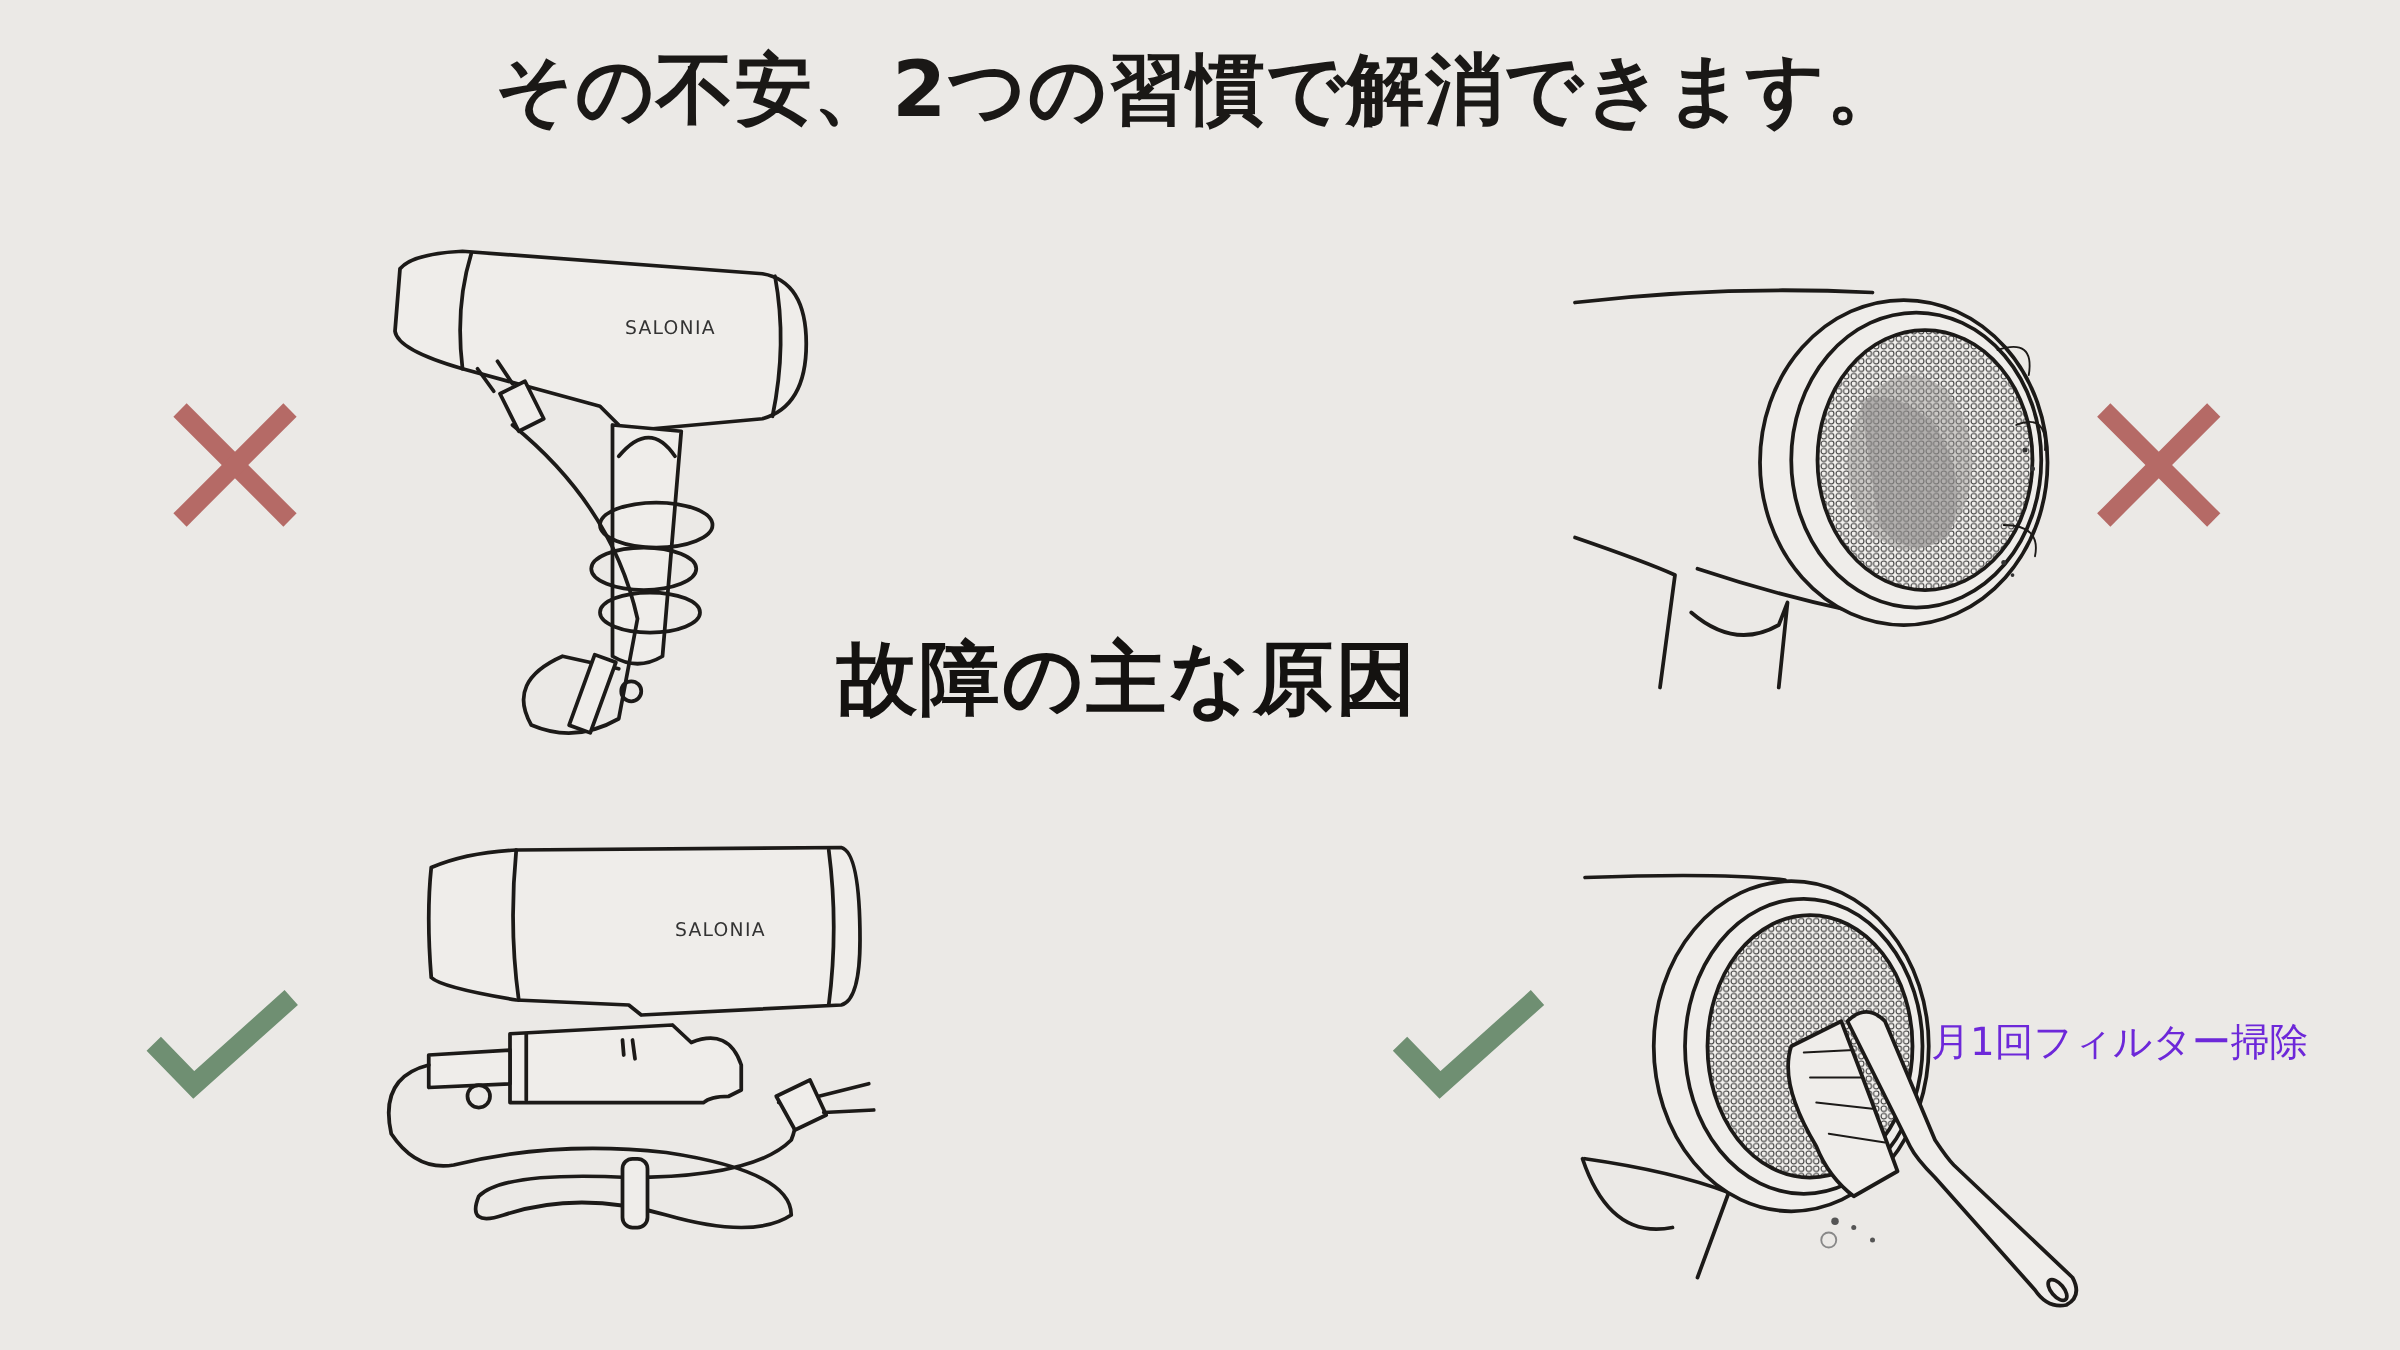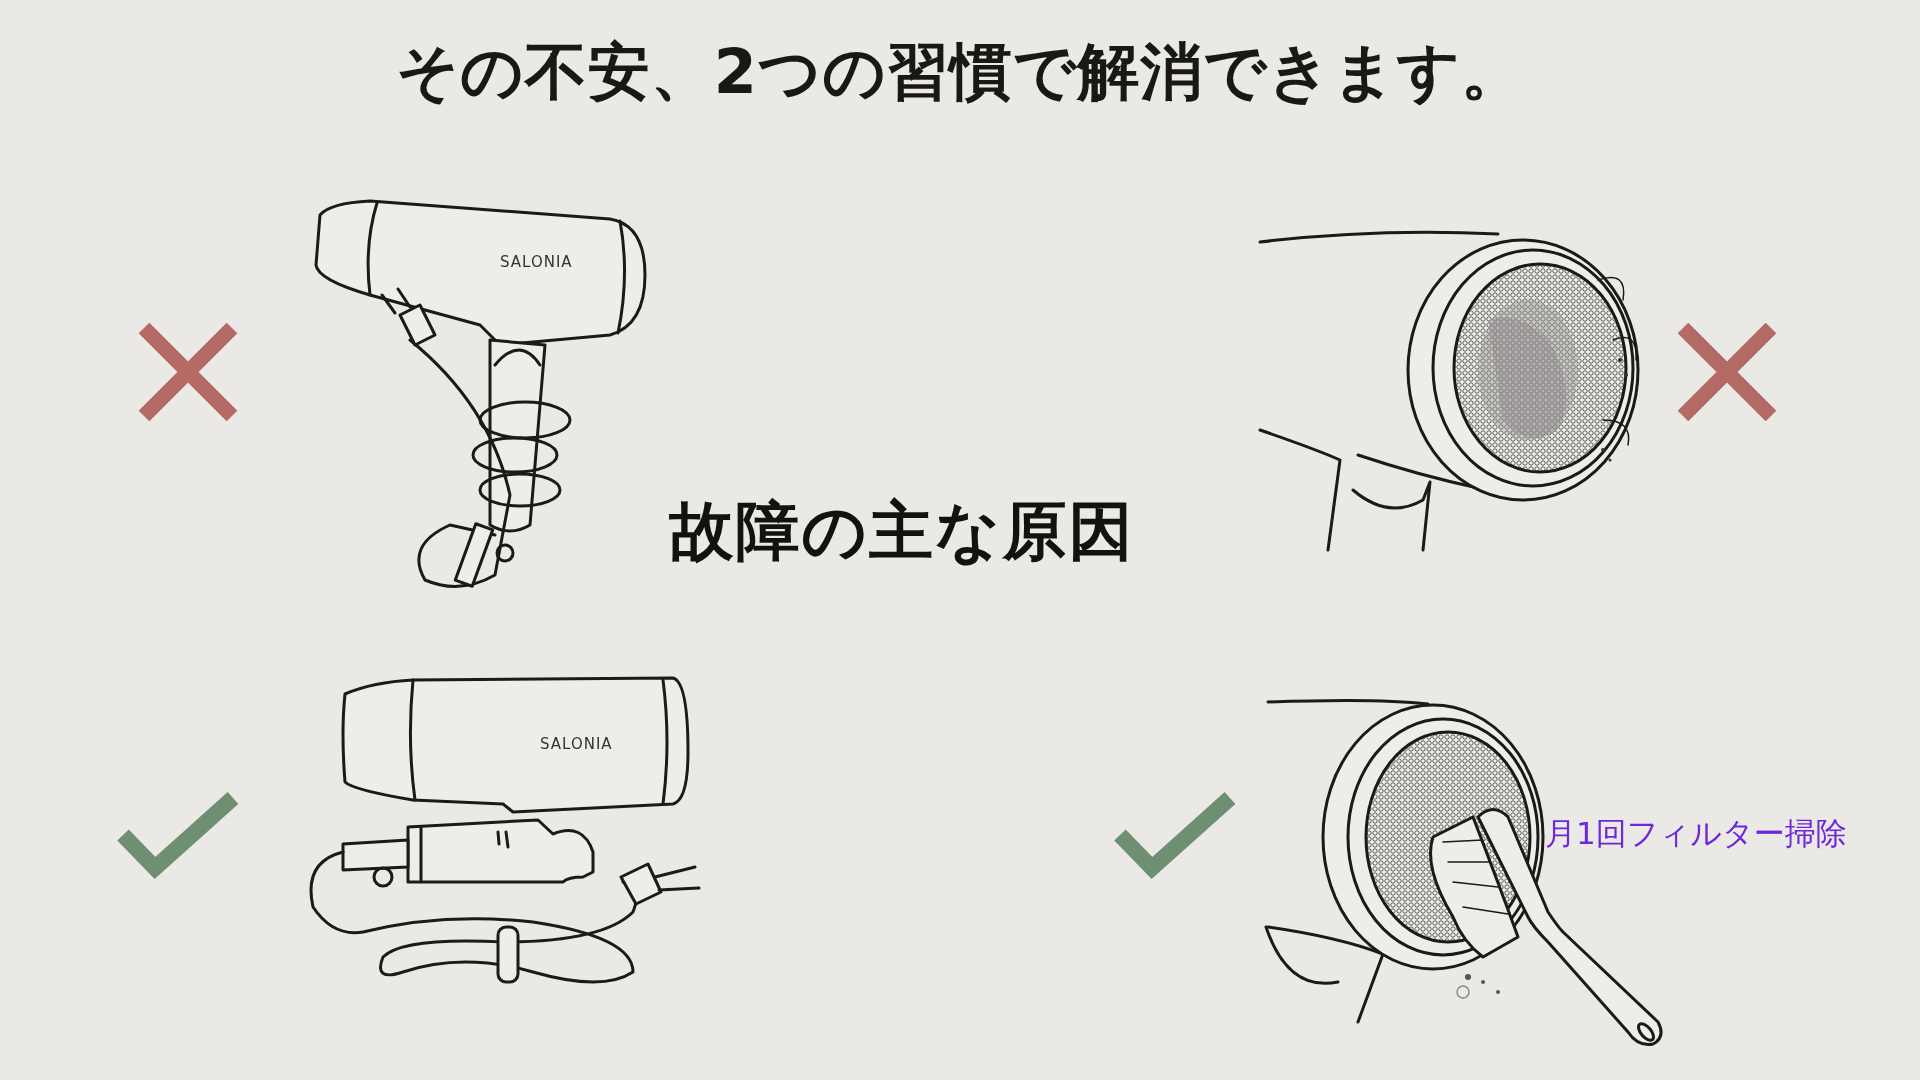--- a/index.html
+++ b/index.html
@@ -1,19 +1,19 @@
 <!DOCTYPE html>
 <html><head>
 <meta charset="utf-8">
 <style>
   html,body{margin:0;padding:0;}
   body{width:1920px;height:1080px;background:#ebe9e6;overflow:hidden;position:relative;font-family:"DejaVu Sans",sans-serif;color:#1a1816;}
   .abs{position:absolute;}
   .title{left:0;top:30px;width:1920px;text-align:center;font-size:62px;font-weight:bold;letter-spacing:1px;color:#1a1816;}
-  .center-label{left:0;top:488px;width:1804px;text-align:center;font-size:64px;font-weight:bold;color:#141210;letter-spacing:2px;}
+  .center-label{left:0;top:500px;width:1804px;text-align:center;font-size:64px;font-weight:bold;color:#141210;letter-spacing:2px;}
   .caption{left:1545px;top:813px;font-size:31px;color:#6d28d9;white-space:nowrap;}
   svg{position:absolute;overflow:visible;}
   .ln{fill:none;stroke:#1c1a18;stroke-width:3;stroke-linecap:round;stroke-linejoin:round;}
   .fill{fill:#efedea;stroke:#1c1a18;stroke-width:3;stroke-linejoin:round;}
   .brand{font-family:"DejaVu Sans",sans-serif;font-size:15px;fill:#333;letter-spacing:1px;}
 </style>
 </head>
 <body>
 
 <div class="abs title">その不安、2つの習慣で解消できます。</div>

